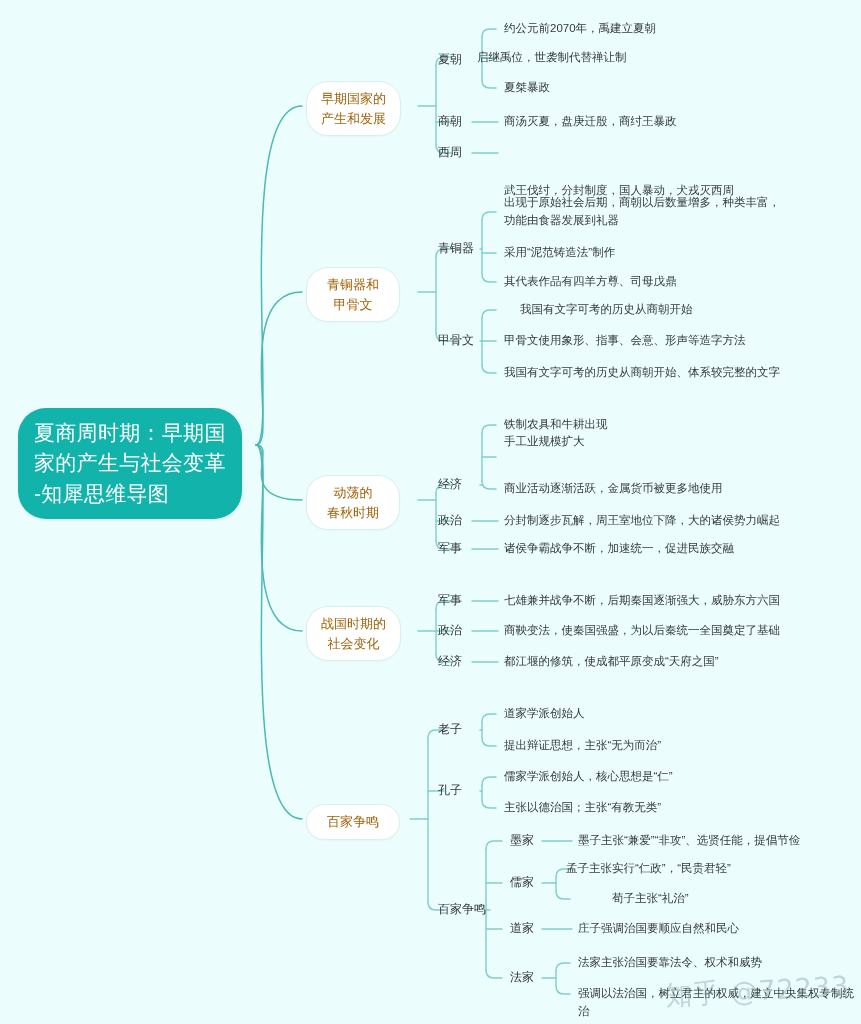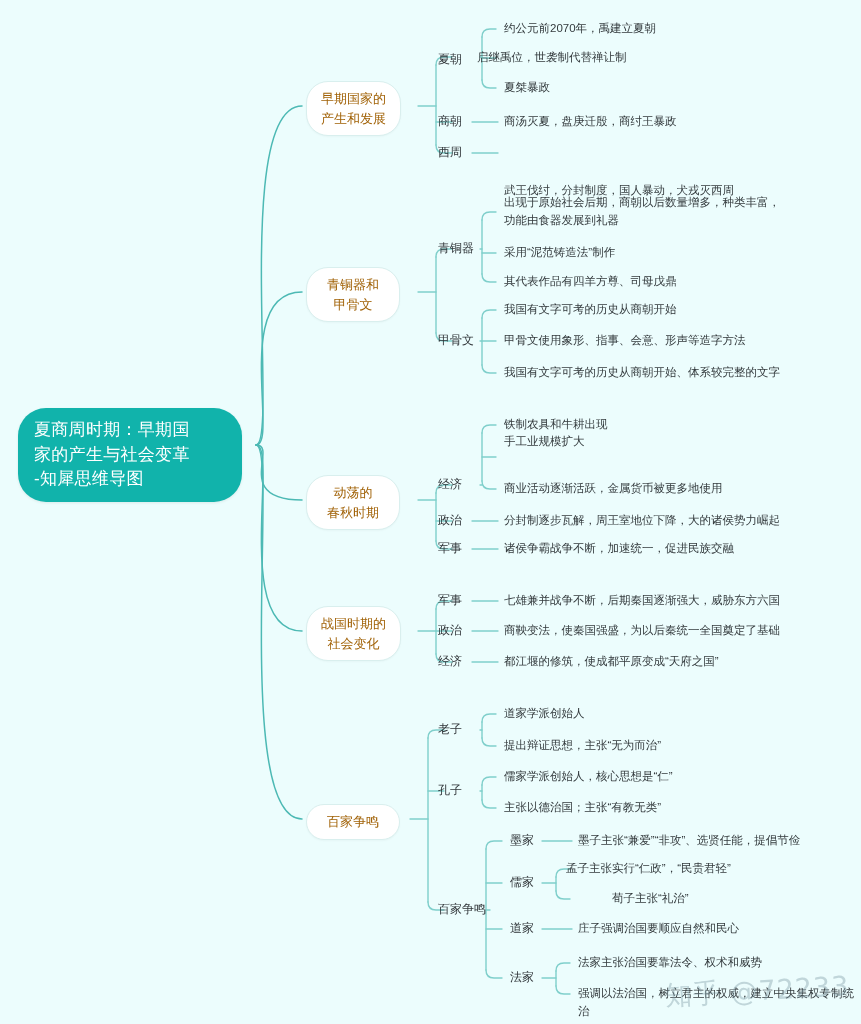--- a/index.html
+++ b/index.html
@@ -14,21 +14,21 @@
   #stage { position:absolute; left:0; top:0; width:861px; height:1024px; }
   svg.links { position:absolute; left:0; top:0; width:861px; height:1024px; pointer-events:none; }
   .node { position:absolute; }
 
   
   .root {
     background: #11b3ab;
     color:#ffffff;
     border-radius: 28px;
     padding: 10px 16px;
-    font-size: 17px;
+    font-size: 21px;
     line-height: 1.45;
     letter-spacing: .3px;
     width: 224px;
     text-align: left;
     box-shadow: 0 1px 3px rgba(0,0,0,.08);
   }
 
   
   .l1 {
     background:#ffffff;
@@ -170,21 +170,21 @@
       <div class="node l2" style="left: 438px; top: 145px;">西周</div>
       <div class="node leaf" style="left: 504px; top: 144px; margin-top: 38px;">武王伐纣，分封制度，国人暴动，犬戎灭西周</div>
       <div class="node l1" style="left: 306px; top: 267px; min-width: 94px;">青铜器和
 甲骨文</div>
       <div class="node l2" style="left: 438px; top: 241px;">青铜器</div>
       <div class="node leaf" style="left: 504px; top: 194px;">出现于原始社会后期，商朝以后数量增多，种类丰富，
 功能由食器发展到礼器</div>
       <div class="node leaf" style="left: 504px; top: 244px;">采用“泥范铸造法”制作</div>
       <div class="node leaf" style="left: 504px; top: 273px;">其代表作品有四羊方尊、司母戊鼎</div>
       <div class="node l2" style="left: 438px; top: 333px;">甲骨文</div>
-      <div class="node leaf" style="left: 504px; top: 301px;">我国有文字可考的历史从商朝开始</div>
+      <div class="node leaf" style="left: 520px; top: 301px;">我国有文字可考的历史从商朝开始</div>
       <div class="node leaf" style="left: 504px; top: 332px;">甲骨文使用象形、指事、会意、形声等造字方法</div>
       <div class="node leaf" style="left: 504px; top: 364px;">我国有文字可考的历史从商朝开始、体系较完整的文字</div>
       <div class="node l1" style="left: 306px; top: 475px; min-width: 94px;">动荡的
 春秋时期</div>
       <div class="node l2" style="left: 438px; top: 477px;">经济</div>
       <div class="node leaf" style="left: 504px; top: 416px;">铁制农具和牛耕出现</div>
       <div class="node leaf" style="left: 504px; top: 433px;">手工业规模扩大</div>
       <div class="node leaf" style="left: 504px; top: 480px;">商业活动逐渐活跃，金属货币被更多地使用</div>
       <div class="node l2" style="left: 438px; top: 513px;">政治</div>
       <div class="node leaf" style="left: 504px; top: 512px;">分封制逐步瓦解，周王室地位下降，大的诸侯势力崛起</div>

